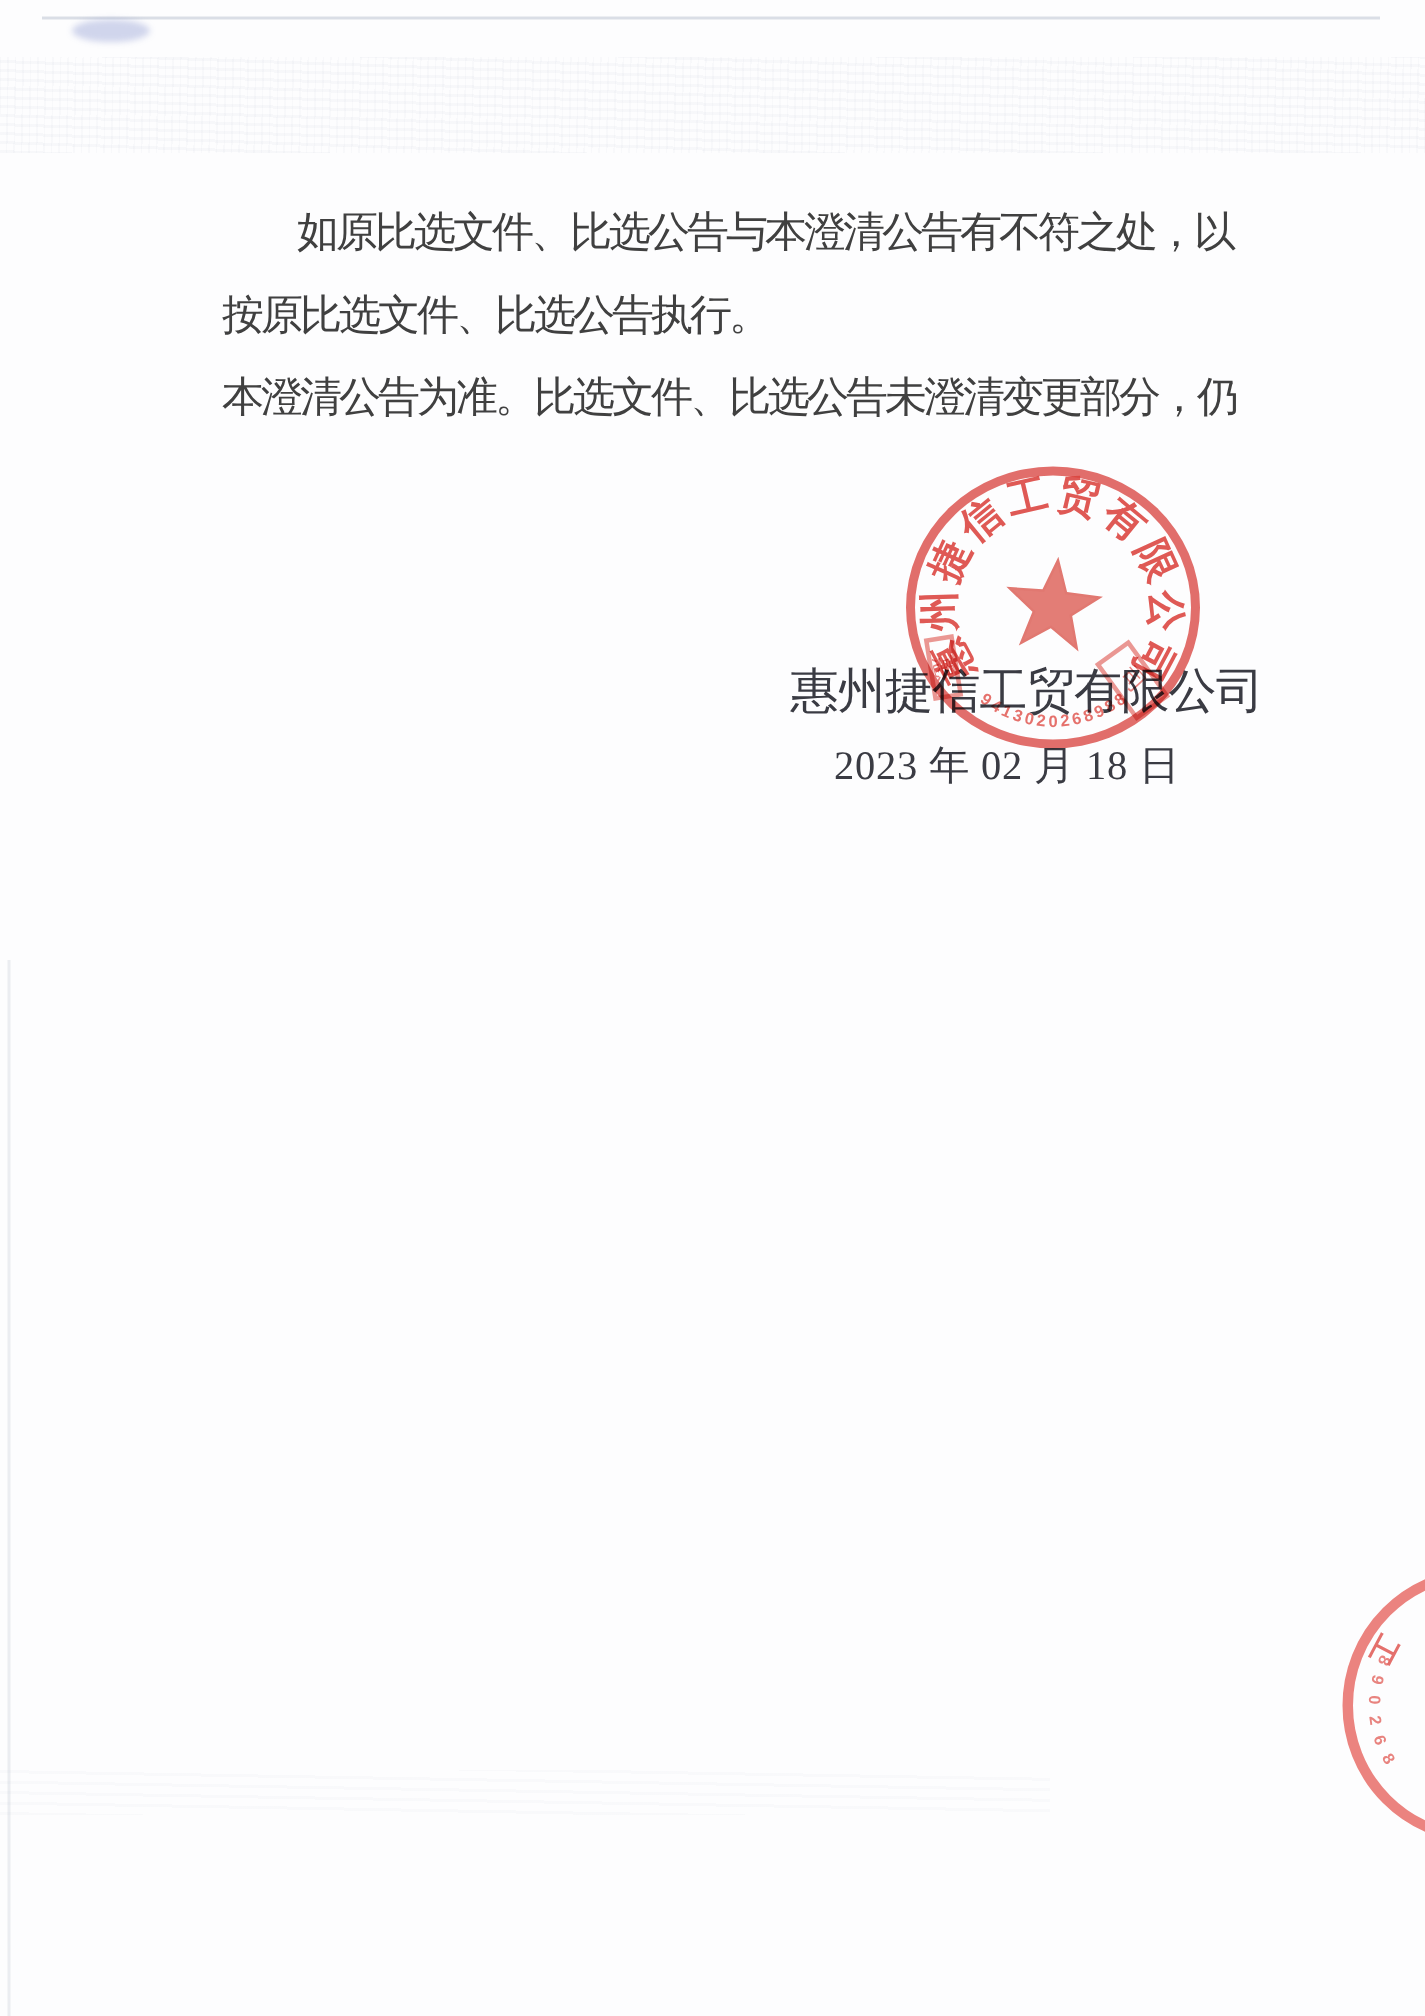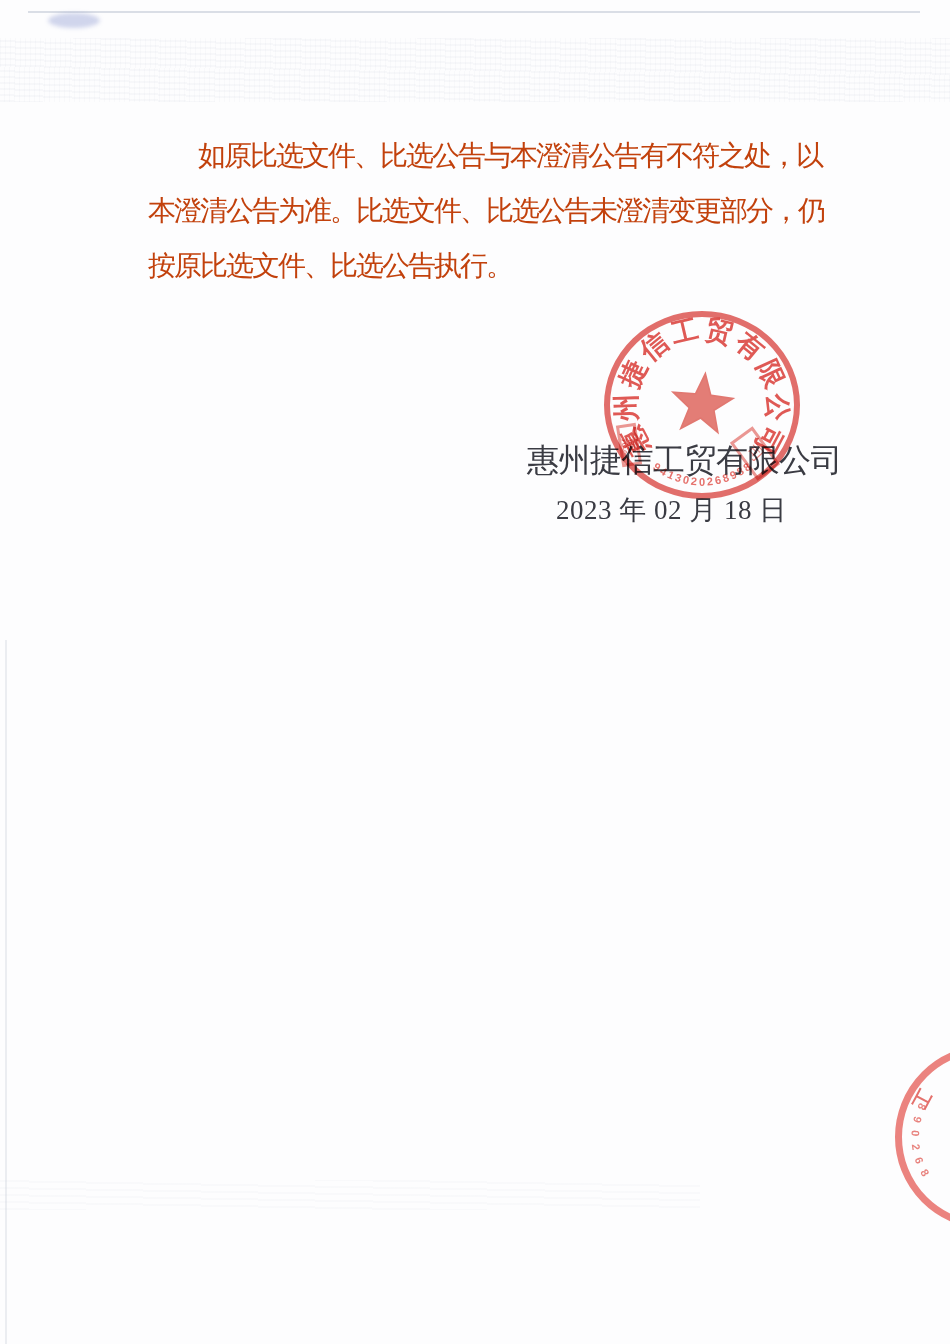--- a/index.html
+++ b/index.html
@@ -36,21 +36,21 @@
   }
   .scan-edge-line{
     position:absolute;left:5px;top:640px;width:2px;height:704px;
     background:rgba(175,182,196,0.22);
   }
   
   .paragraph{
     position:absolute;left:148px;top:128px;width:700px;
     font-size:28px;line-height:55px;
     letter-spacing:-2px;
-    color:#c2410c;
+    color:#404040;
   }
   .paragraph .line{white-space:nowrap;}
   .paragraph .line.indent{text-indent:50px;}
   
   .sig-company{
     position:absolute;left:527px;top:439px;
     font-size:32px;letter-spacing:-0.5px;color:#3a3b43;
     white-space:nowrap;
   }
   .sig-date{
@@ -133,22 +133,22 @@
 <div class="page">
 
   <div class="scan-hairline"></div>
   <div class="scan-blob"></div>
   <div class="scan-noise-band"></div>
   <div class="scan-noise-faint"></div>
   <div class="scan-edge-line"></div>
 
   <div class="paragraph">
     <div class="line indent">如原比选文件、比选公告与本澄清公告有不符之处，以</div>
+    <div class="line">按原比选文件、比选公告执行。</div>
     <div class="line">本澄清公告为准。比选文件、比选公告未澄清变更部分，仍</div>
-    <div class="line">按原比选文件、比选公告执行。</div>
   </div>
 
   <div class="sig-company">惠州捷信工贸有限公司</div>
   <div class="sig-date">2023 年 02 月 18 日</div>
 
   <div class="seal" id="companySeal">
     <svg class="seal-star" viewBox="-50 -50 100 100">
       <polygon id="sealStarPoly" points="3.6,-33.8 9.4,-10.4 33.3,-7.1 12.8,5.7 17.0,29.4 -1.5,13.9 -22.8,25.3 -13.7,2.9 -31.1,-13.8 -7.0,-12.1" fill="#dd5c52" opacity="0.82"></polygon>
       <polygon points="3.6,-33.8 9.4,-10.4 33.3,-7.1 12.8,5.7 17.0,29.4 -1.5,13.9 -22.8,25.3 -13.7,2.9 -31.1,-13.8 -7.0,-12.1" fill="#e98a80" opacity="0.35" transform="scale(0.85)"></polygon>
     </svg>

